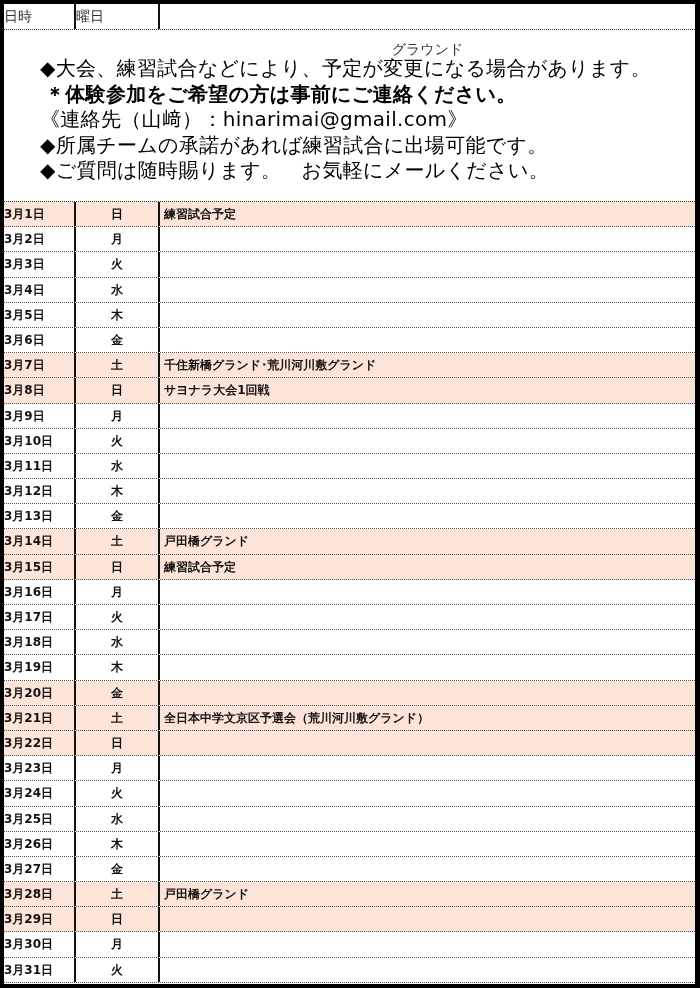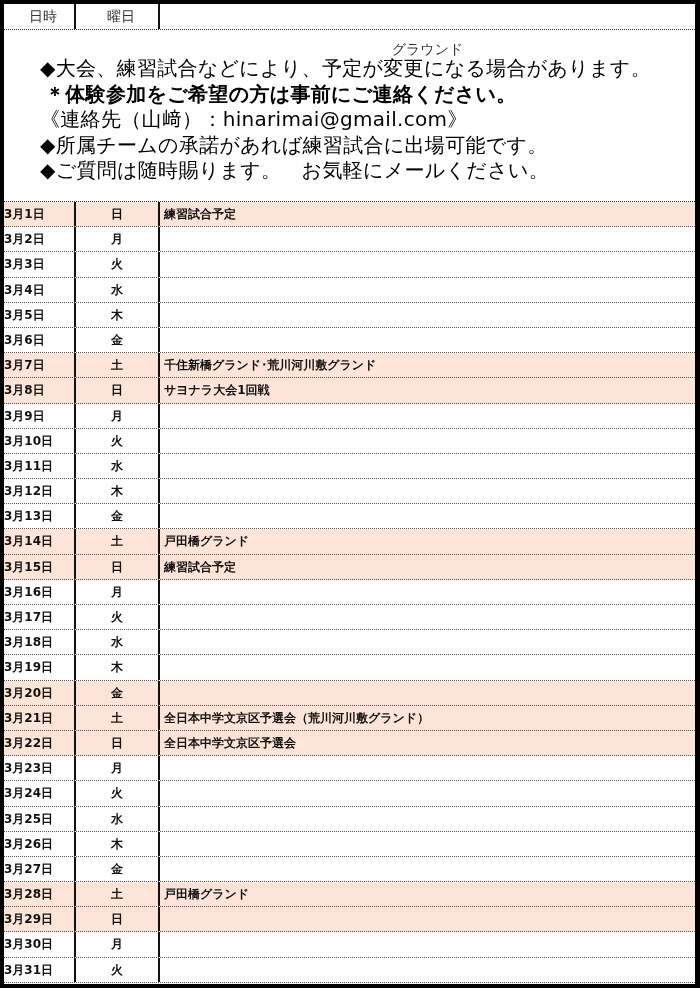--- a/index.html
+++ b/index.html
@@ -7,21 +7,21 @@
   body { position: relative; font-family: "DejaVu Sans", "Liberation Sans", sans-serif; }
   #sheet {
     position: absolute; left: 4px; top: 4px; width: 691px; height: 980px;
     background: #ffffff;
   }
   .hdr {
     position: absolute; left: 0; top: 0; width: 691px; height: 26px;
     border-bottom: 1px dotted #333;
     display: flex;
   }
-  .hdr .c { height: 25px; line-height: 25px; font-size: 14px; color: #333; text-align: center; padding-left: 8px; }
+  .hdr .c { height: 25px; line-height: 25px; font-size: 14px; color: #333; text-align: left; }
   .c1 { width: 72px; border-right: 2px solid #111; }
   .c2 { width: 84px; border-right: 2px solid #111; }
   .c3 { flex: 1; }
   .hdr .c3 { text-align: center; padding-left: 0; margin-top: 33px; }
   .notes {
     position: absolute; left: 0; top: 26px; width: 691px; height: 172px;
     border-bottom: 1px dotted #333;
     padding: 26px 0 0 36px;
   }
   .notes p { font-size: 20px; color: #000000; height: 25.5px; line-height: 25.5px; white-space: nowrap; letter-spacing: 0.3px; }
@@ -155,21 +155,20 @@
         <div class="c c2">金</div>
       </div>
       <div class="row hl">
         <div class="c c1">3月21日</div>
         <div class="c c2">土</div>
         <div class="c c3">全日本中学文京区予選会（荒川河川敷グランド）</div>
       </div>
       <div class="row hl">
         <div class="c c1">3月22日</div>
         <div class="c c2">日</div>
-        <div class="c c3">全日本中学文京区予選会</div>
       </div>
       <div class="row">
         <div class="c c1">3月23日</div>
         <div class="c c2">月</div>
         <div class="c c3"></div>
       </div>
       <div class="row">
         <div class="c c1">3月24日</div>
         <div class="c c2">火</div>
         <div class="c c3"></div>

